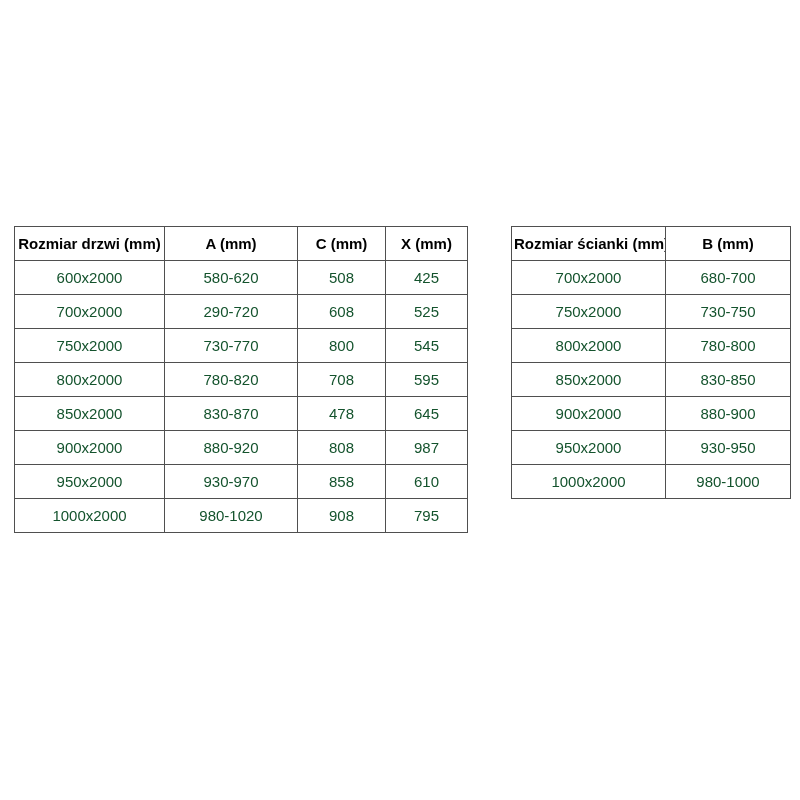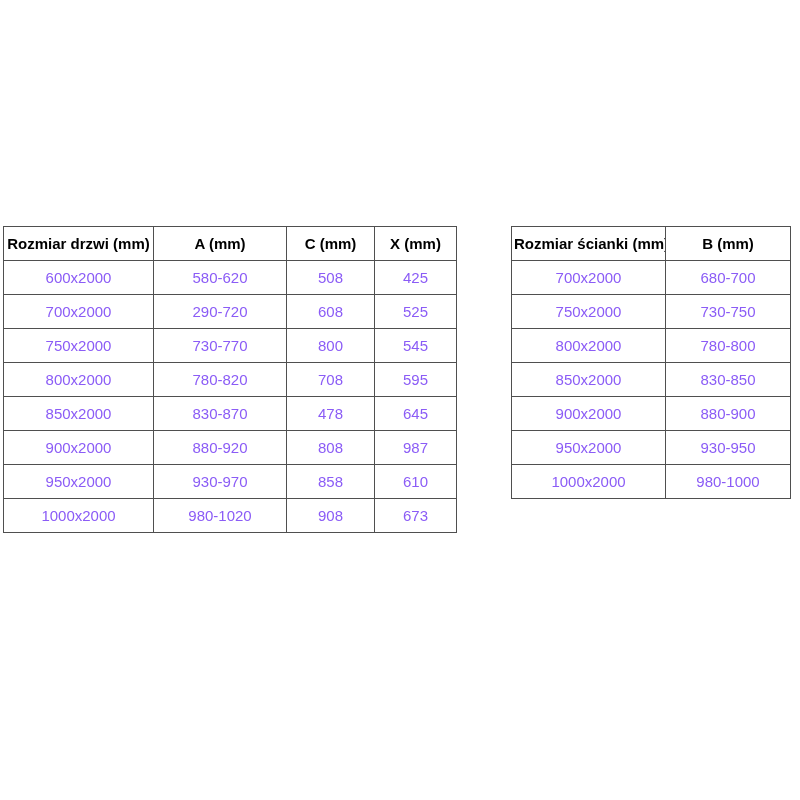--- a/index.html
+++ b/index.html
@@ -15,33 +15,33 @@
     font-family: "Liberation Sans", sans-serif;
     color: #1a1a1a;
     overflow: hidden;
   }
   table.spec {
     position: absolute;
     border-collapse: collapse;
     table-layout: fixed;
     background: #ffffff;
   }
-  #table-doors { left: 3px;  top: 226px; width: 453px; }
+  #table-doors { left: 14px;  top: 226px; width: 453px; }
   #table-wall  { left: 511px; top: 226px; width: 279px; }
   table.spec th, table.spec td {
     border: 1px solid #4f4f4f;
     text-align: center;
     vertical-align: middle;
     height: 33px;
     padding: 0 2px;
     font-size: 15px;
     line-height: 1;
     white-space: nowrap;
     overflow: hidden;
-    color: #8b5cf6;
+    color: #14532d;
   }
   table.spec th {
     font-weight: bold;
     color: #000000;
   }
 </style>
 </head>
 <body>
 
 <div class="canvas">
@@ -101,21 +101,21 @@
         <tr>
           <td>950x2000</td>
           <td>930-970</td>
           <td>858</td>
           <td>610</td>
         </tr>
         <tr>
           <td>1000x2000</td>
           <td>980-1020</td>
           <td>908</td>
-          <td>673</td>
+          <td>795</td>
         </tr>
       </tbody>
   </table>
 
   <table class="spec" id="table-wall">
     <colgroup>
       <col style="width:154px">
       <col style="width:125px">
     </colgroup>
     <thead>

